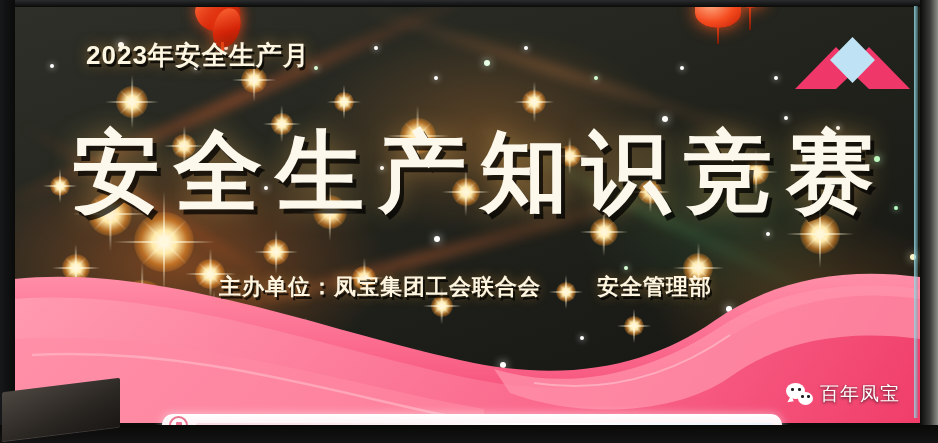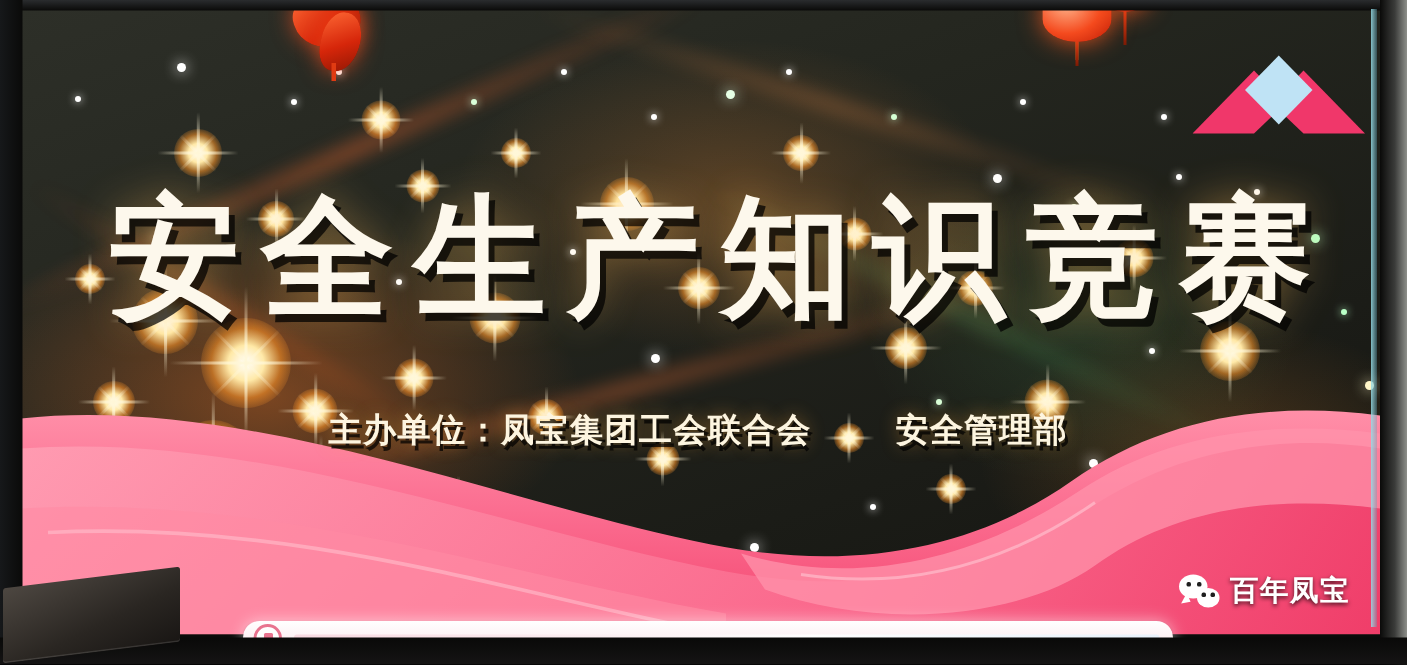--- a/index.html
+++ b/index.html
@@ -121,21 +121,21 @@
   #pb-handle i{display:block;width:6px;height:6px;background:#e8748f;border-radius:1px;}
   #pb-track{
     flex:1 1 auto;height:4px;margin-left:8px;margin-right:2px;border-radius:2px;
     background:linear-gradient(90deg,#f8d9e1,#ffffff 60%,#e9f2fb);
   }
 
   
   #watermark{
     position:absolute;left:786px;top:381px;
     display:flex;align-items:center;gap:7px;
-    color:#ffffff;font-size:19px;font-weight:bold;letter-spacing:1px;
+    color:#ffffff;font-size:19px;font-weight:normal;letter-spacing:1px;
     text-shadow:0 1px 3px rgba(0,0,0,.75);
     white-space:nowrap;
   }
   #wechat-icon{width:27px;height:22px;position:relative;flex:0 0 auto;}
   #wechat-icon .b1,#wechat-icon .b2{position:absolute;border-radius:50%;background:#fff;}
   #wechat-icon .b1{left:0;top:0;width:19px;height:16px;}
   #wechat-icon .b2{right:0;bottom:0;width:15px;height:13px;}
   #wechat-icon .t1{position:absolute;left:3px;top:13px;width:0;height:0;border-left:5px solid #fff;border-top:4px solid transparent;border-bottom:4px solid transparent;transform:rotate(28deg);}
   #wechat-icon .e{position:absolute;width:2.5px;height:2.5px;border-radius:50%;background:#1f1f1f;}
 
@@ -441,20 +441,21 @@
         </defs>
         <path d="M0,36 C150,20 320,92 460,120 C560,140 640,120 700,78 C760,36 830,24 906,34 L906,180 L0,180 Z" fill="url(#pg)"></path>
         <path d="M0,56 C160,44 330,112 470,138 C570,156 650,136 712,96 C772,56 840,46 906,56 L906,180 L0,180 Z" fill="url(#pg2)" opacity=".85"></path>
         <path d="M480,126 C560,150 640,128 706,84 C760,48 830,36 906,46 L906,96 C830,86 766,98 716,134 C662,172 566,176 496,150 Z" fill="#ff93ab" opacity=".75"></path>
         <path d="M0,96 C170,86 330,142 470,166 L470,180 L0,180 Z" fill="#ff8aa4" opacity=".6"></path>
         <path d="M18,112 C180,104 320,150 440,174" stroke="#ffc2cf" stroke-width="2.5" fill="none" opacity=".55"></path>
         <path d="M520,140 C600,152 664,128 716,92" stroke="#ffd1db" stroke-width="2" fill="none" opacity=".5"></path>
       </svg>
     </div>
 
+    <div id="kicker">2023年安全生产月</div>
 
     <div id="title">安全生产知识竞赛</div>
 
     <div id="organizers">
       <span>主办单位：凤宝集团工会联合会</span>
       <span>安全管理部</span>
     </div>
 
 
     <div id="logo">

